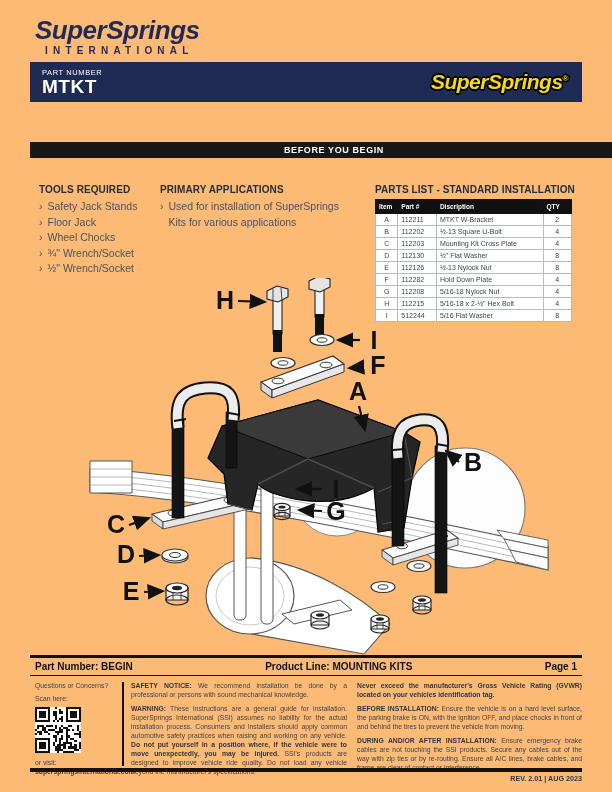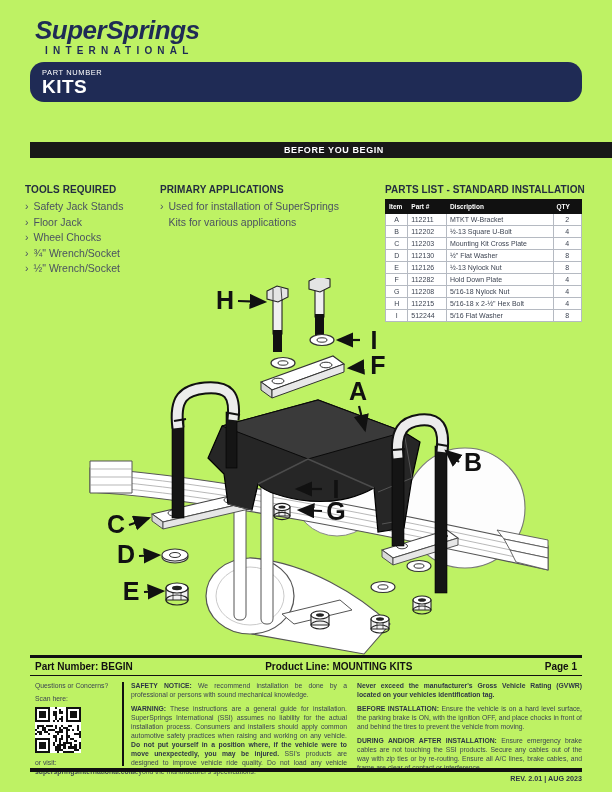--- a/index.html
+++ b/index.html
@@ -1,43 +1,43 @@
 <!DOCTYPE html>
 <html><head>
 <meta charset="utf-8">
 <style>
   * { margin:0; padding:0; box-sizing:border-box; }
   html,body { background:#e8e8e8; }
   body { font-family:"Liberation Sans", sans-serif; }
   .page {
-    position:relative; width:612px; height:792px; background:#bef264;
+    position:relative; width:612px; height:792px; background:#fdba74;
     margin:0 auto; overflow:hidden; color:#3d4452;
   }
   
   .logo { position:absolute; left:35px; top:16px; }
   .logo-main { font-size:26px; font-weight:800; font-style:italic; color:#1f2b55; letter-spacing:-0.5px; line-height:28px;}
   .logo-sub { font-size:10px; font-weight:700; color:#1f2b55; letter-spacing:5.2px; margin-left:10px; margin-top:1px;}
   .doc-title { position:absolute; right:30px; top:30px; font-size:16.5px; font-weight:800; color:#1f2b55; letter-spacing:0.2px;}
-  .navy-bar { position:absolute; left:30px; top:62px; width:552px; height:40px; background:#1f2b55; display:flex; align-items:center; justify-content:space-between; padding:0 14px 0 12px;border-radius:14px;}
+  .navy-bar { position:absolute; left:30px; top:62px; width:552px; height:40px; background:#1f2b55; display:flex; align-items:center; justify-content:space-between; padding:0 14px 0 12px;}
   .pn-label { font-size:7.5px; color:#fff; letter-spacing:0.6px; font-weight:400; margin-bottom:1px;}
   .pn-value { font-size:19px; color:#fff; font-weight:800; letter-spacing:0.5px; line-height:18px;}
   .badge { font-size:21px; font-weight:900; font-style:italic; color:#f7d917; letter-spacing:-0.5px;
     text-shadow:1.6px 0 0 #000,-1.6px 0 0 #000,0 1.6px 0 #000,0 -1.6px 0 #000,1.2px 1.2px 0 #000,-1.2px -1.2px 0 #000,1.2px -1.2px 0 #000,-1.2px 1.2px 0 #000; }
   .badge sup { font-size:8px; font-style:normal; }
   
   .byb { position:absolute; left:30px; top:142px; width:608px; height:16px; background:#181818; color:#fff; font-size:9px; font-weight:700; letter-spacing:0.6px; text-align:center; line-height:16px;}
   
   .sec-head { font-size:10px; font-weight:700; color:#242d40; letter-spacing:0.1px; margin-bottom:4px;}
-  .tools { position:absolute; left:25px; top:184px; width:138px;}
+  .tools { position:absolute; left:39px; top:184px; width:138px;}
   .apps  { position:absolute; left:160px; top:184px; width:192px;}
   .blist { list-style:none; }
   .blist li { display:flex; font-size:10.5px; color:#4a5261; line-height:15.5px;}
   .blist li .chev::before { content:"›"; margin-right:5px; color:#4a5261;}
   
-  .parts { position:absolute; left:385px; top:184px; width:220px;}
+  .parts { position:absolute; left:375px; top:184px; width:220px;}
   table.parts-t { width:197px; border-collapse:collapse; margin-top:2px;}
   table.parts-t th { background:#111; color:#fff; font-size:6.5px; font-weight:700; text-align:left; padding:3px 3px; border:1px solid #111;}
   table.parts-t td { font-size:7px; color:#3d4452; border:1px solid #b5bac2; padding:2px 3px; height:9px; background:#fff;}
   .c-item { width:22px; text-align:center;}
   .c-part { width:38px;}
   .c-desc { width:105px;}
   .c-qty  { width:28px; text-align:center;}
   td.c-item, td.c-qty { text-align:center; font-size:7.5px;}
   
   .diagram { position:absolute; left:52px; top:278px; width:505px; height:378px;}
@@ -64,22 +64,23 @@
 <div class="page">
 
   <div class="logo">
     <div class="logo-main">SuperSprings</div>
     <div class="logo-sub">INTERNATIONAL</div>
   </div>
 
   <div class="navy-bar">
     <div>
       <div class="pn-label">PART NUMBER</div>
-      <div class="pn-value">KITS</div>
+      <div class="pn-value">MTKT</div>
     </div>
+    <div class="badge"><span>SuperSprings</span><sup>®</sup></div>
   </div>
 
   <div class="byb">BEFORE YOU BEGIN</div>
 
   <div class="tools">
     <div class="sec-head">TOOLS REQUIRED</div>
     <ul class="blist">
 
     <li>
           <span class="chev"></span>

